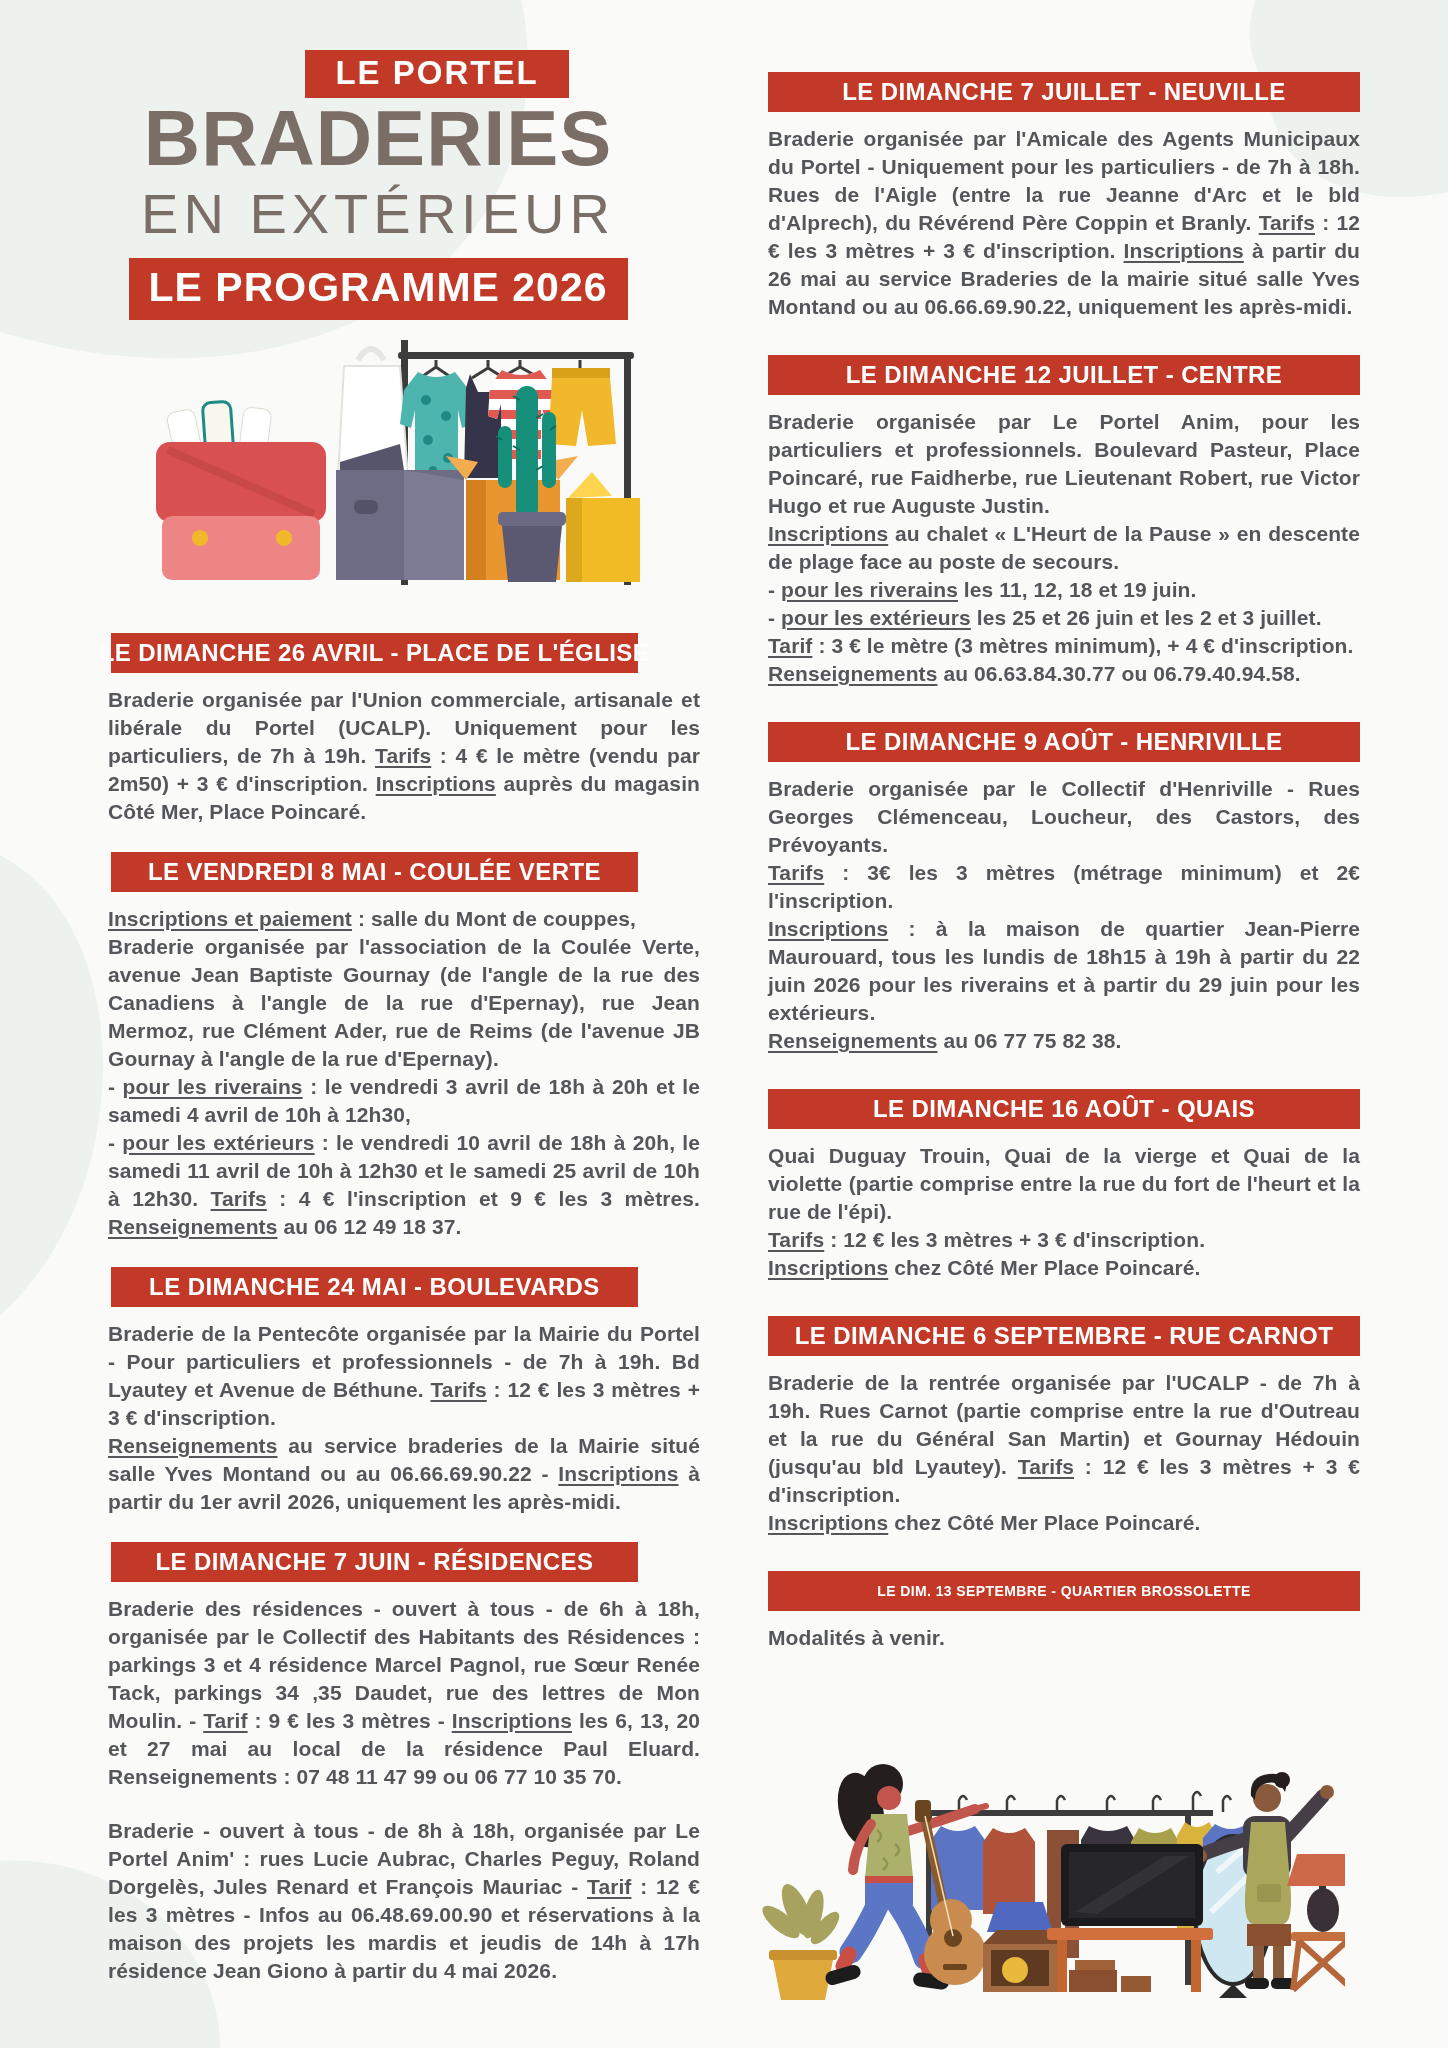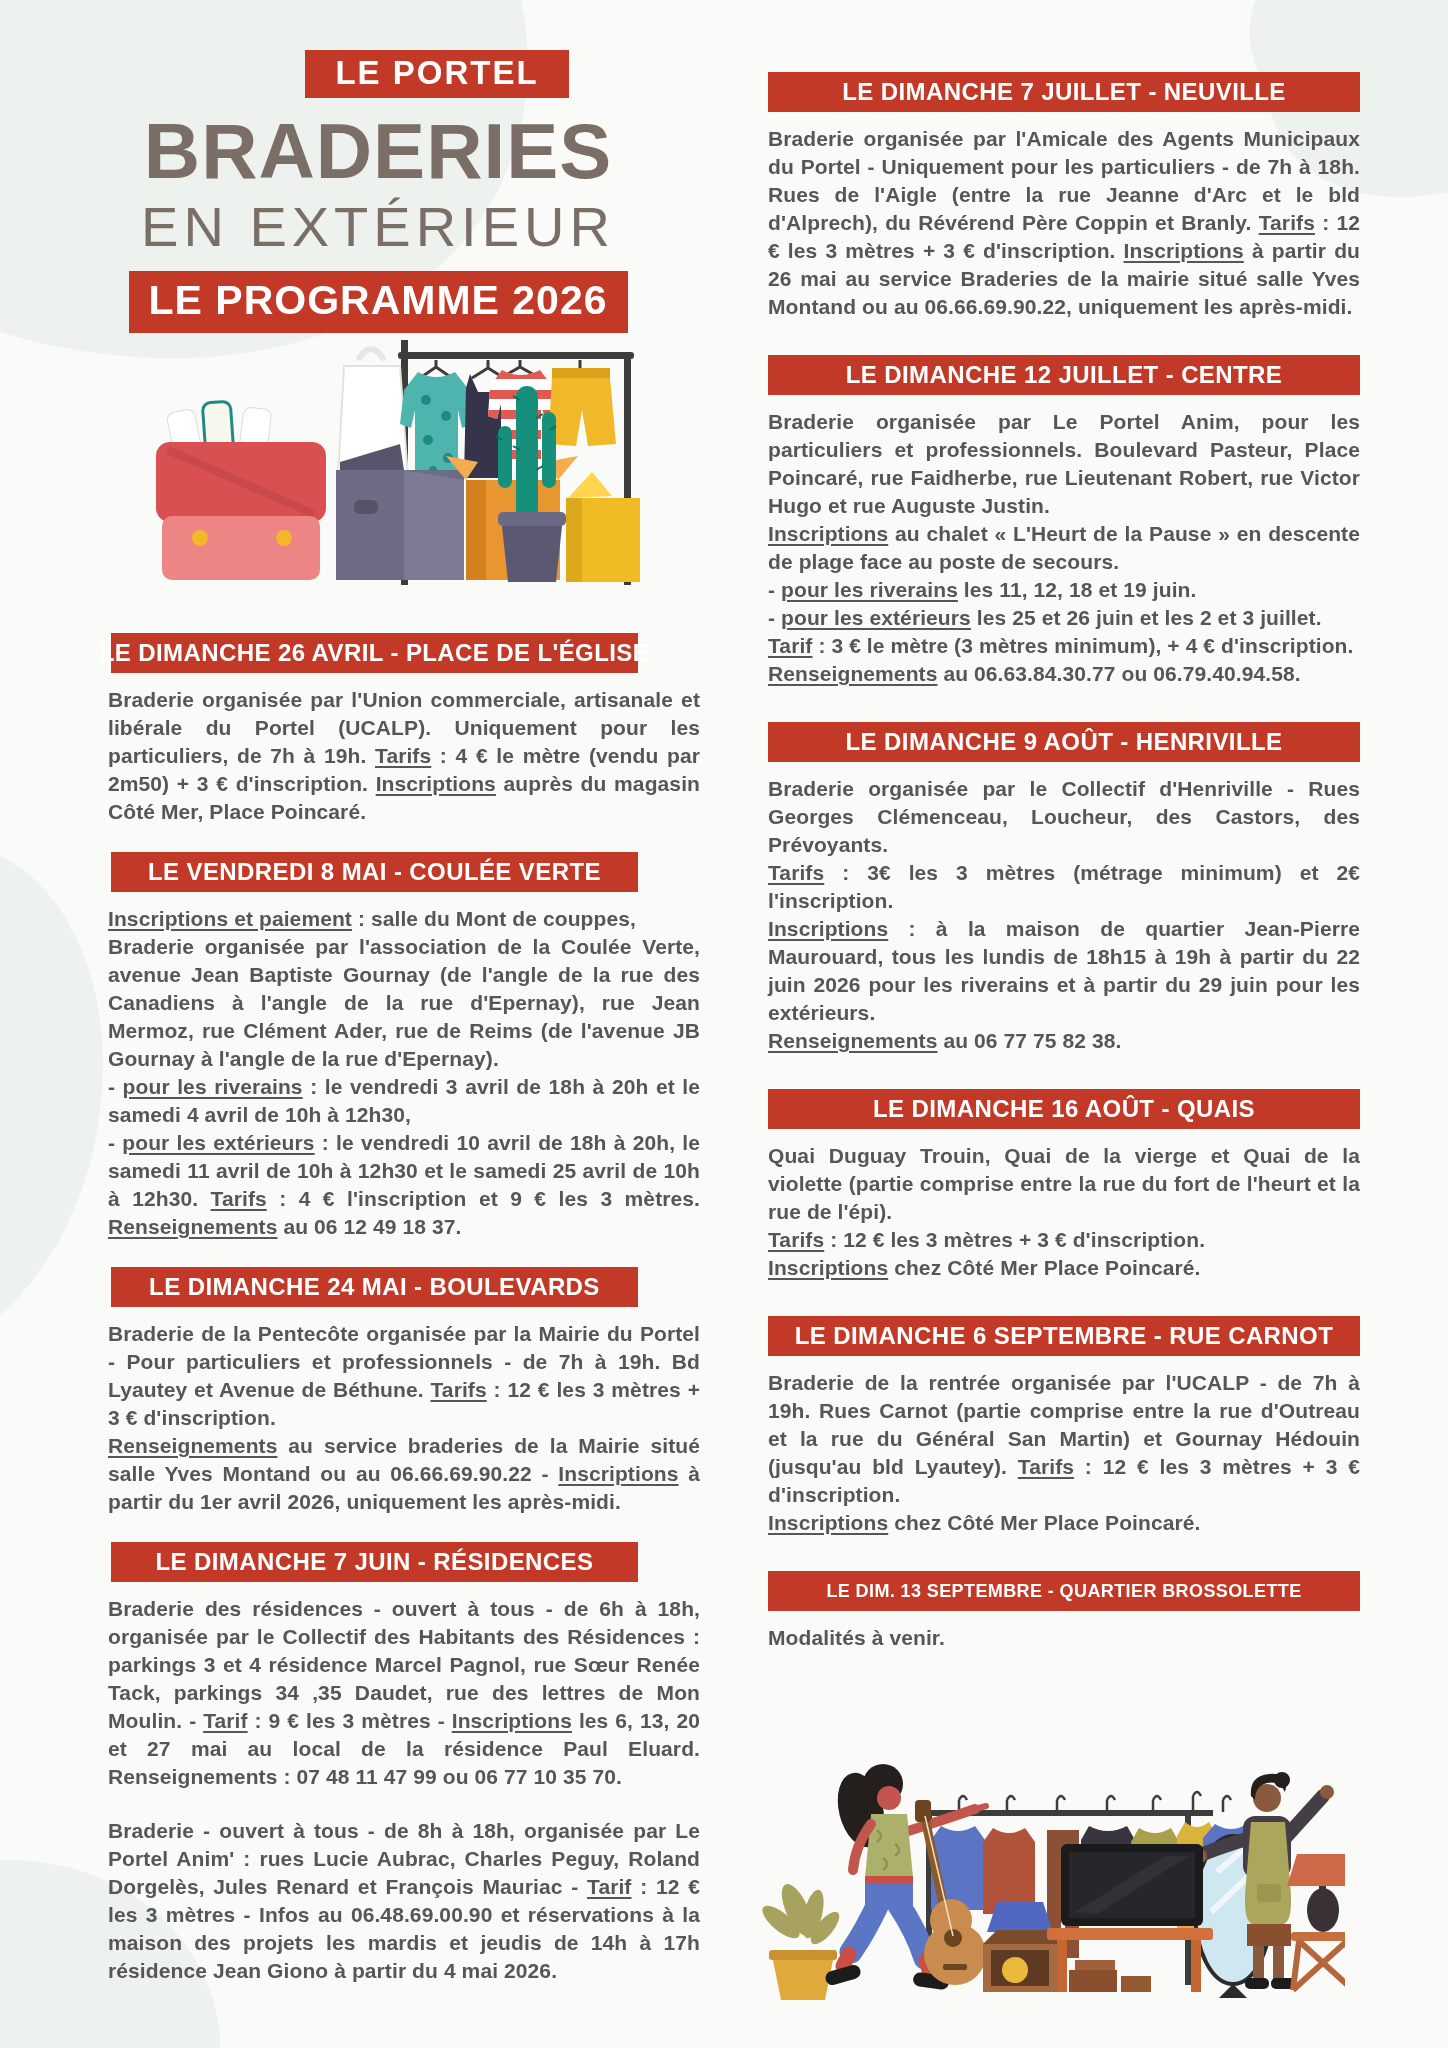--- a/index.html
+++ b/index.html
@@ -17,40 +17,40 @@
     overflow:hidden;margin:0 auto;color:var(--text);
   }
   .blob{position:absolute;background:var(--blob);border-radius:42% 58% 55% 45%;}
   .blob1{left:-430px;top:-390px;width:980px;height:720px;transform:rotate(24deg);}
   .blob2{left:1255px;top:-120px;width:420px;height:300px;transform:rotate(-18deg);}
   .blob3{left:-260px;top:840px;width:360px;height:520px;transform:rotate(12deg);}
   .blob4{left:-200px;top:1860px;width:420px;height:380px;transform:rotate(-8deg);}
 
   
   .header{position:absolute;left:98px;top:50px;width:560px;text-align:center;}
-  .town-row{text-align:center;padding-left:118px;margin-bottom:13px;}
+  .town-row{text-align:center;padding-left:118px;margin-bottom:0;}
   .badge{display:inline-block;background:var(--red);color:#fff;font-weight:700;}
   .h-town{font-size:33px;letter-spacing:2px;padding:4px 30px 6px;}
   .h-main{font-size:78px;font-weight:700;color:var(--brown);line-height:1.04;letter-spacing:1px;}
   .h-sub{font-size:56px;font-weight:400;color:var(--brown);letter-spacing:5px;margin:2px 0 12px;}
   .h-prog{font-size:41px;letter-spacing:1px;padding:6px 20px 9px;}
 
   
   .col{position:absolute;width:592px;}
   .col-left{left:108px;top:633px;}
   .col-right{left:768px;top:72px;}
   .sec{margin-bottom:26px;}
   .col-right .sec{margin-bottom:34px;}
   .banner{
     background:var(--red);color:#fff;font-weight:700;font-size:24px;
     height:40px;display:flex;align-items:center;justify-content:center;
     letter-spacing:.4px;margin-bottom:13px;white-space:nowrap;
   }
   .col-left .banner{width:89%;margin-left:3px;}
-  .banner.tight{font-size:18px;}
+  .banner.tight{font-size:14px;}
   .sec p{
     font-size:21px;line-height:28px;text-align:justify;color:var(--text);
     letter-spacing:.1px;
     font-weight:bold;
   }
   .sec p u{text-decoration:underline;text-underline-offset:3px;}
 
   
   .illus{position:absolute;}
   .illus-top{left:148px;top:330px;width:492px;height:292px;}

